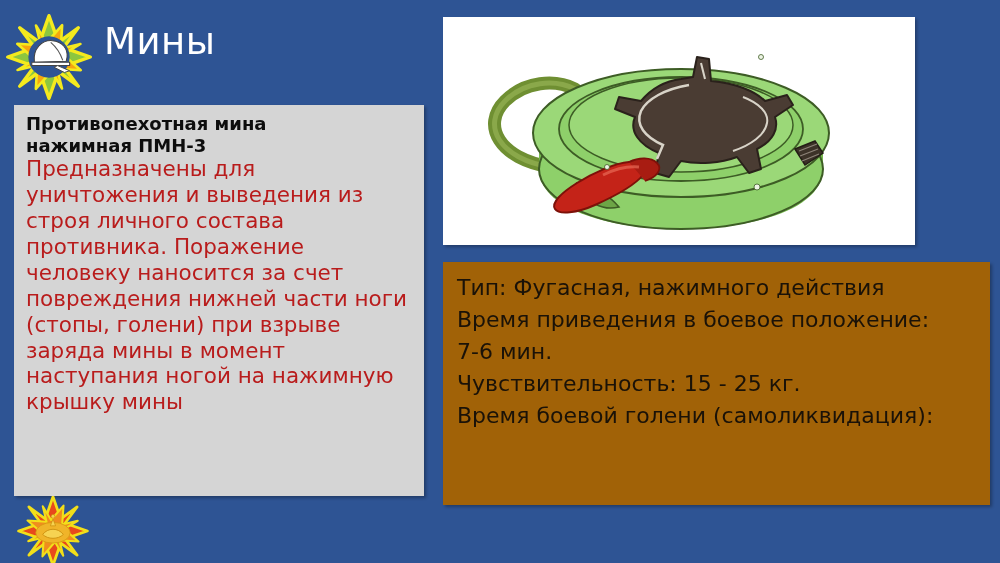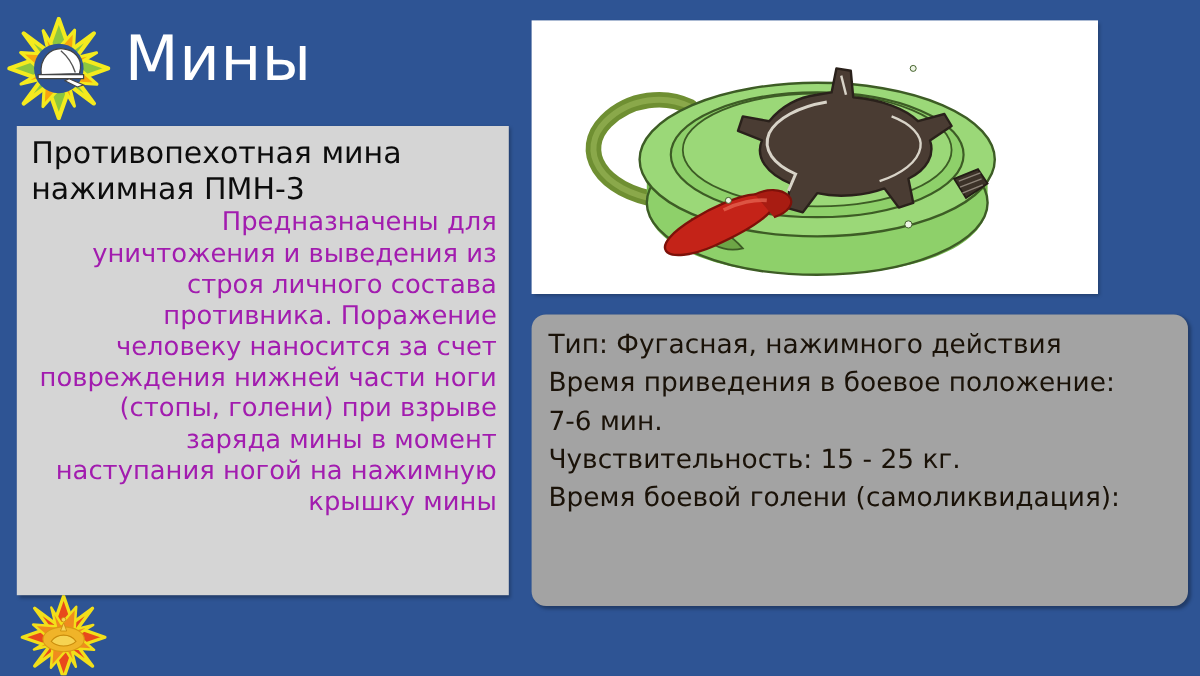--- a/index.html
+++ b/index.html
@@ -30,53 +30,52 @@
     top: 496px;
     width: 86px;
     height: 70px;
   }
 
   
   .title {
     position: absolute;
     left: 104px;
     top: 22px;
-    font-size: 52px;
+    font-size: 37px;
     color: #ffffff;
     letter-spacing: 0.5px;
     line-height: 1.1;
     white-space: nowrap;
     font-weight: 400;
   }
 
   
   .desc-panel {
     position: absolute;
     left: 14px;
     top: 105px;
     width: 410px;
     height: 391px;
     background: #d5d5d5;
     box-shadow: 2px 2px 3px rgba(0,0,0,0.30);
     box-sizing: border-box;
     padding: 8px 10px 6px 12px;
   }
   .desc-title {
-    font-size: 25px;
-    font-weight: normal;
+    font-size: 18px;
+    font-weight: bold;
     color: #0d0d0d;
     line-height: 1.20;
     margin: 0 0 0px 0;
   }
   .desc-body {
     font-size: 21.5px;
-    color: #a21caf;
+    color: #b91c1c;
     line-height: 1.205;
     margin: 0;
-    text-align: right;
   }
 
   
   .photo-frame {
     position: absolute;
     left: 443px;
     top: 17px;
     width: 472px;
     height: 228px;
     background: #ffffff;
@@ -85,25 +84,24 @@
   }
   .photo-frame svg { display: block; }
 
   
   .specs-panel {
     position: absolute;
     left: 443px;
     top: 262px;
     width: 547px;
     height: 243px;
-    background: #a3a3a3;
+    background: #a16207;
     box-shadow: 2px 2px 3px rgba(0,0,0,0.30);
     box-sizing: border-box;
     padding: 10px 12px 8px 14px;
-    border-radius: 12px;
   }
   .spec-line {
     font-size: 22px;
     color: #1a1208;
     line-height: 1.455;
     white-space: nowrap;
   }
 </style>
 </head>
 <body>

